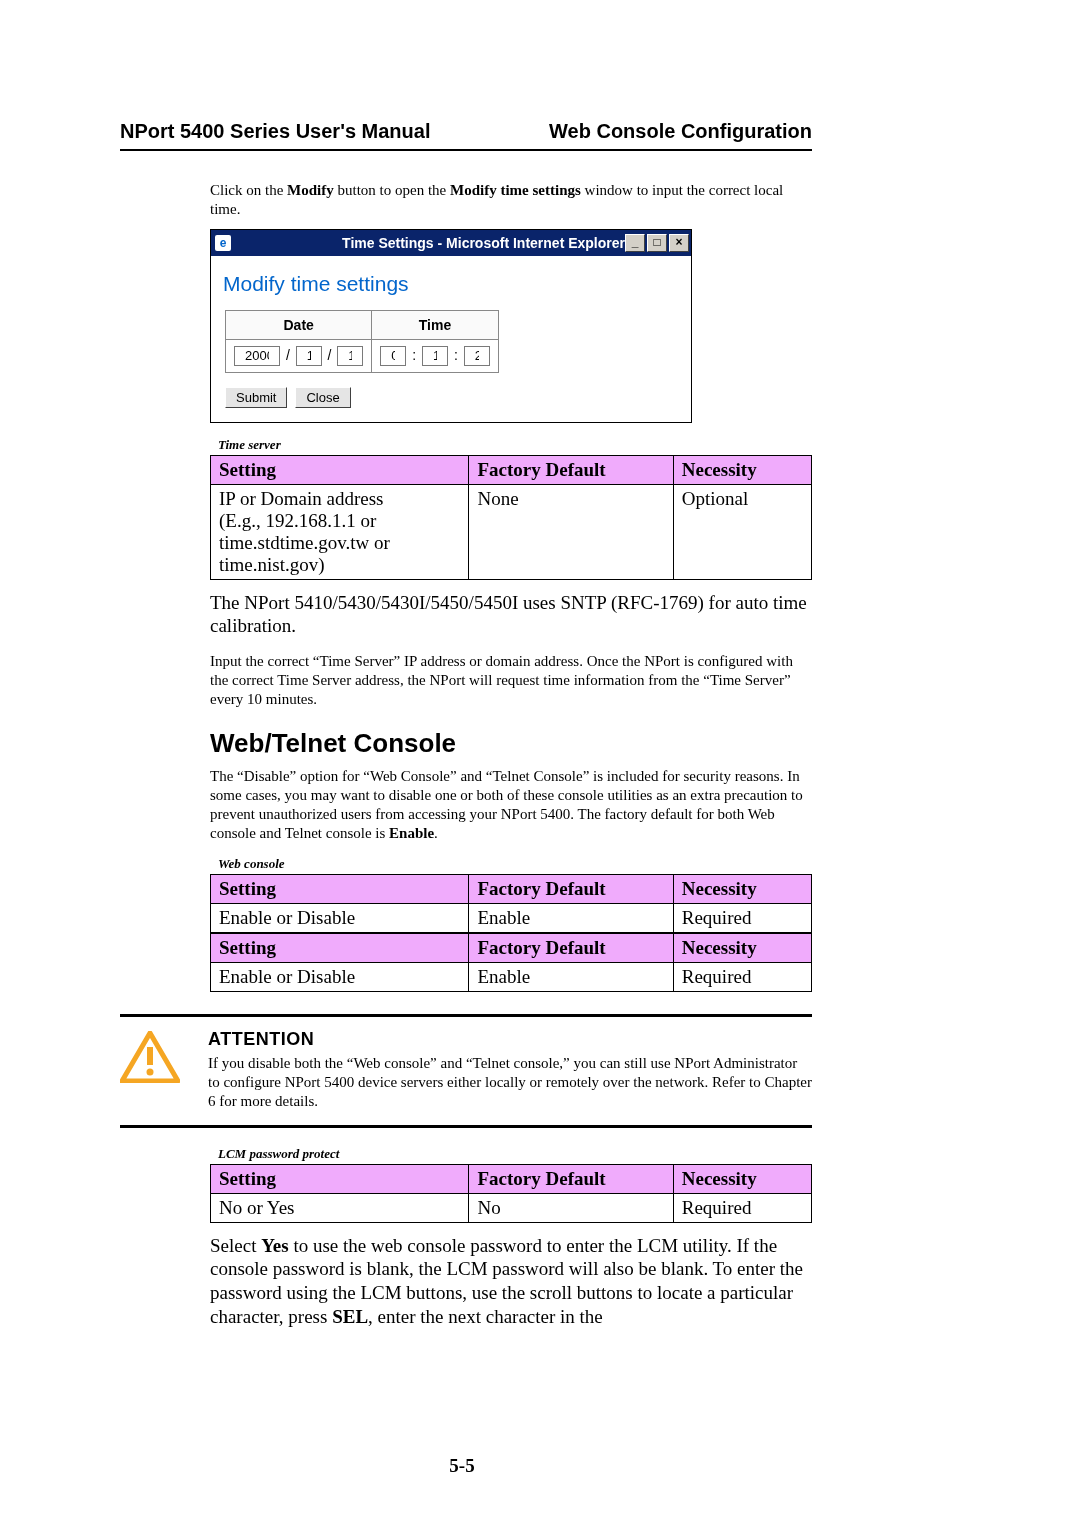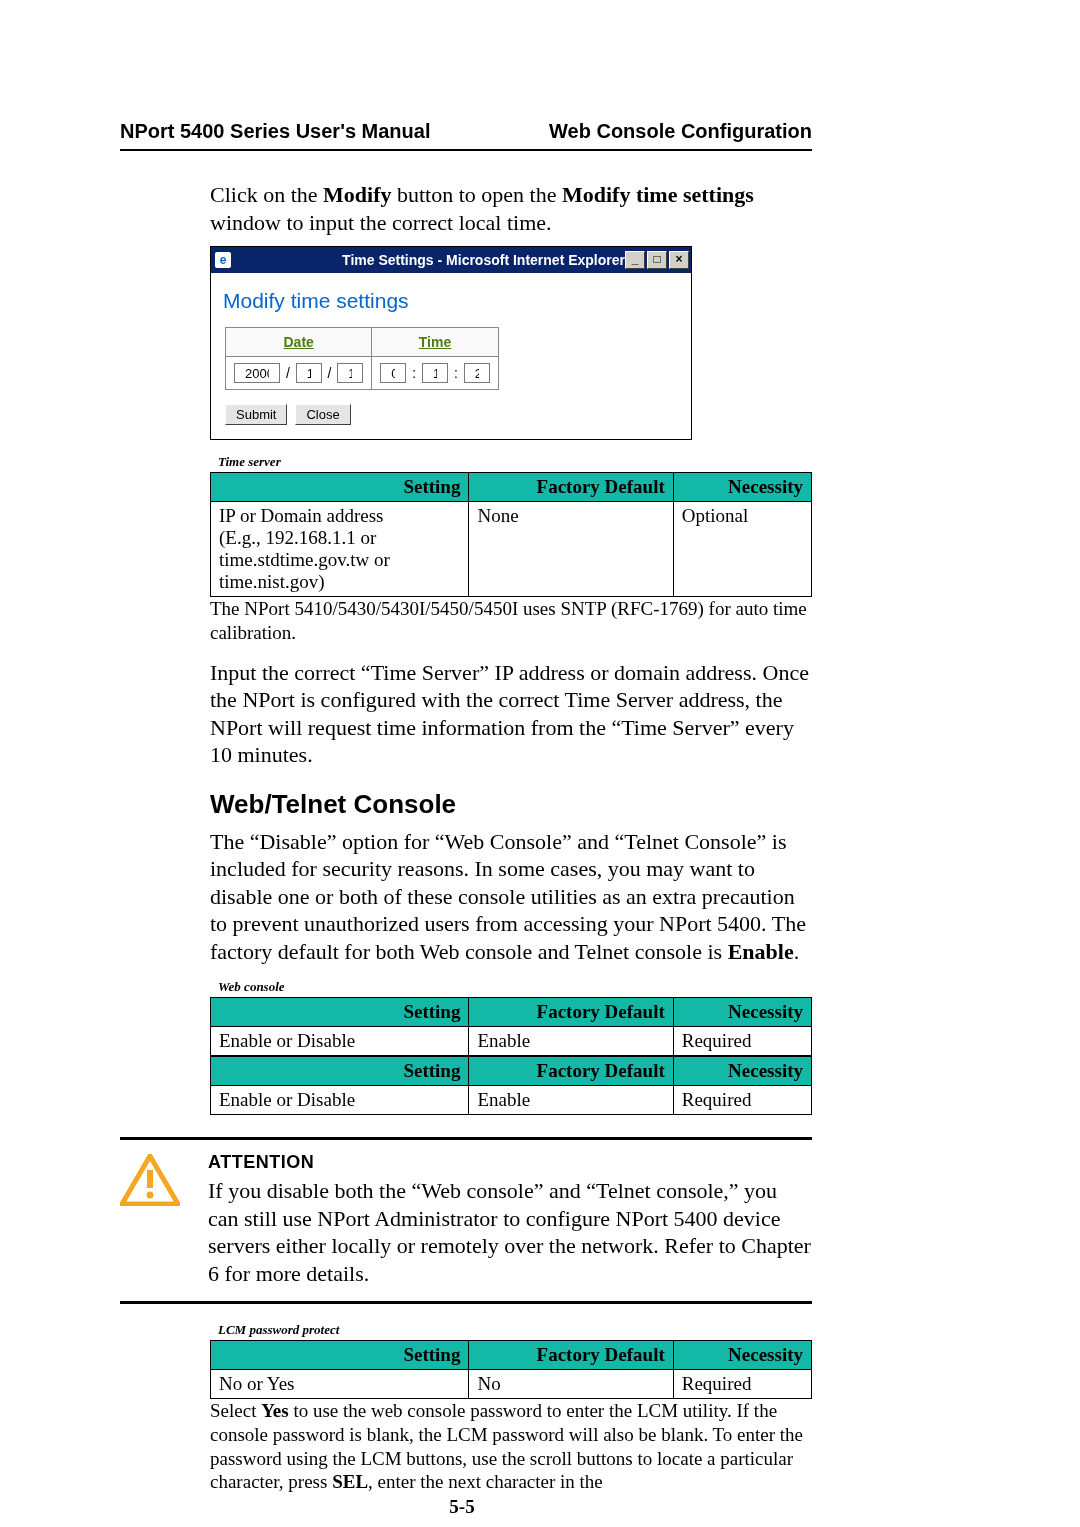--- a/index.html
+++ b/index.html
@@ -25,21 +25,21 @@
   }
   .header-rule {
     border: none;
     border-top: 2px solid #000;
     margin: 6px 0 30px 0;
   }
   .content {
     margin-left: 90px;
   }
   .para {
-    font-size: 22px;
+    font-size: 15px;
     line-height: 1.25;
     margin: 0 0 10px 0;
   }
   .para b { font-weight: bold; }
 
   
   .dialog {
     width: 480px;
     border: 1px solid #000;
     margin: 8px 0 14px 0;
@@ -93,24 +93,23 @@
     margin-left: 4px;
   }
   .dt-table td {
     border: 1px solid #888;
     padding: 6px 8px;
     text-align: center;
     font-family: Verdana, Arial, sans-serif;
     font-size: 14px;
   }
   .dt-head {
-    color: #4d7c0f;
+    color: #000000;
     font-weight: bold;
     background: #fafafa;
-    text-decoration: underline;
   }
   .tinput {
     font-family: Tahoma, Arial, sans-serif;
     font-size: 13px;
     height: 20px;
     border: 1px solid #7a7a7a;
     background: #fff;
     padding: 1px 10px;
     box-sizing: border-box;
   }
@@ -144,31 +143,30 @@
     font-size: 19px;
   }
   table.manual th, table.manual td {
     border: 1px solid #000;
     padding: 3px 8px;
     text-align: left;
     vertical-align: top;
   }
   table.manual th {
     font-weight: bold;
-    background: #14b8a6;
-    text-align: right;
+    background: #f0abfc;
   }
   .col-setting  { width: 43%; }
   .col-default  { width: 34%; }
   .col-necess   { width: 23%; }
 
   .note {
     font-size: 19px;
     line-height: 1.25;
-    margin: 0 0 14px 0;
+    margin: 11px 0 14px 0;
   }
 
   h2.section {
     font-family: Arial, Helvetica, sans-serif;
     font-weight: bold;
     font-size: 26px;
     margin: 20px 0 8px 0;
   }
 
   

